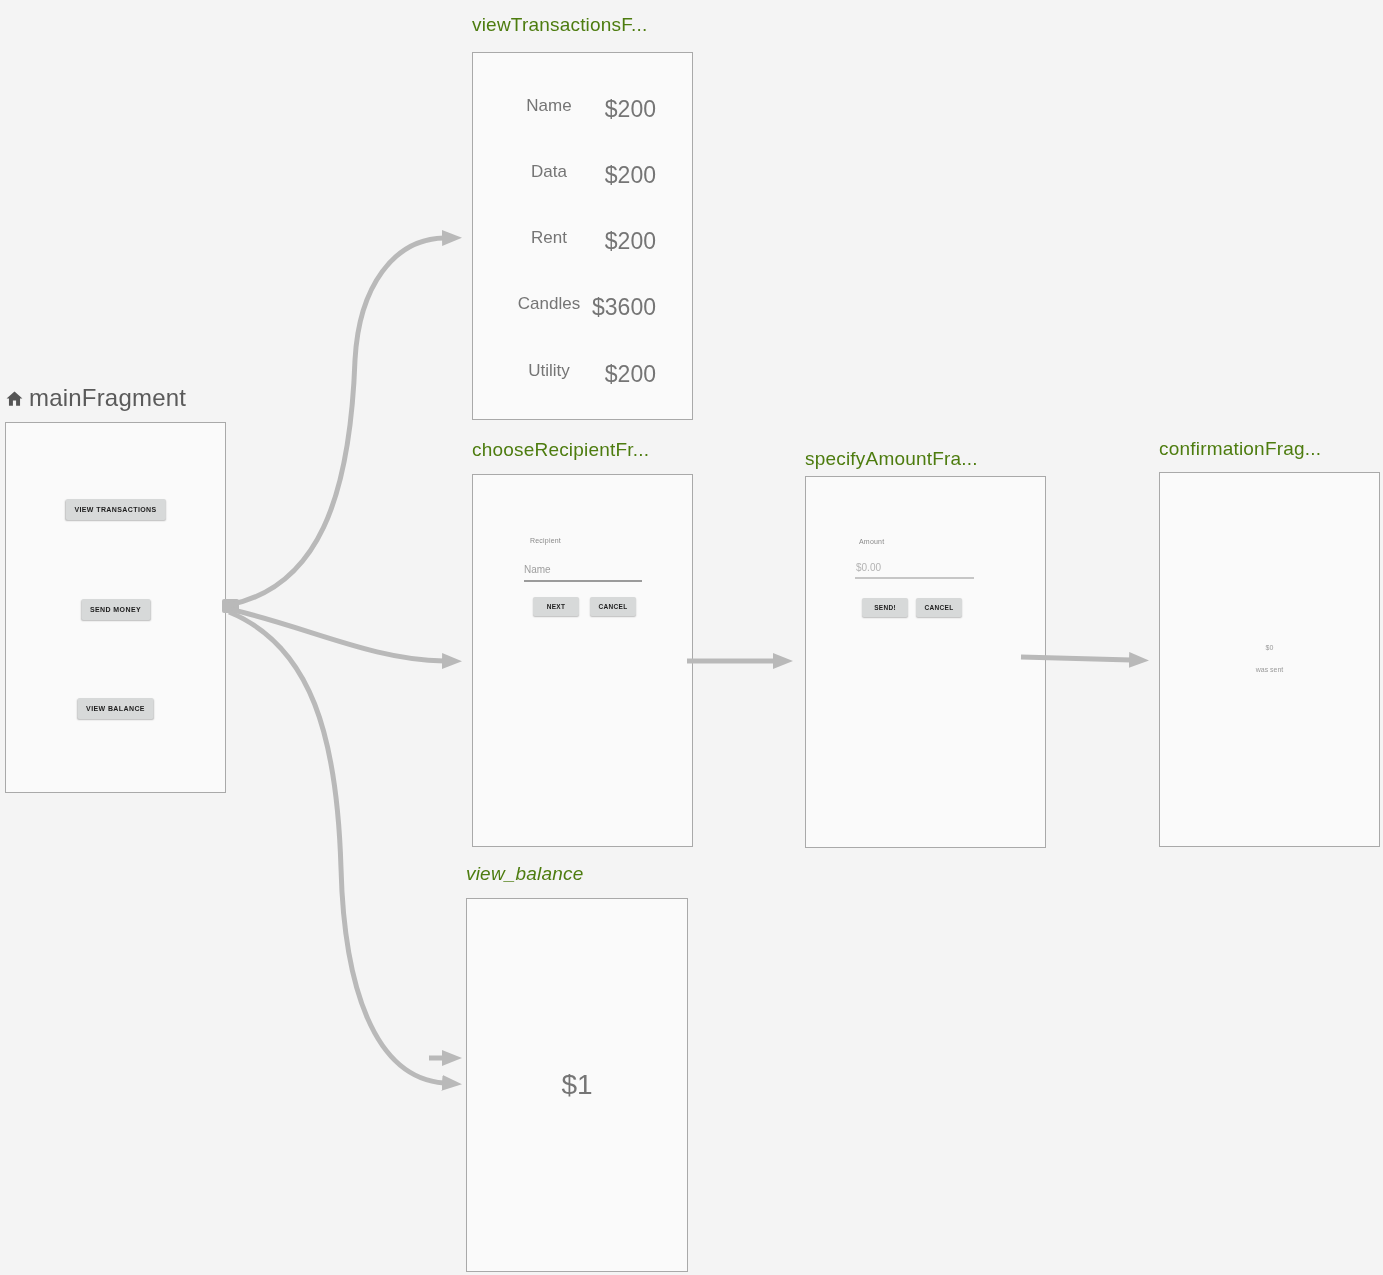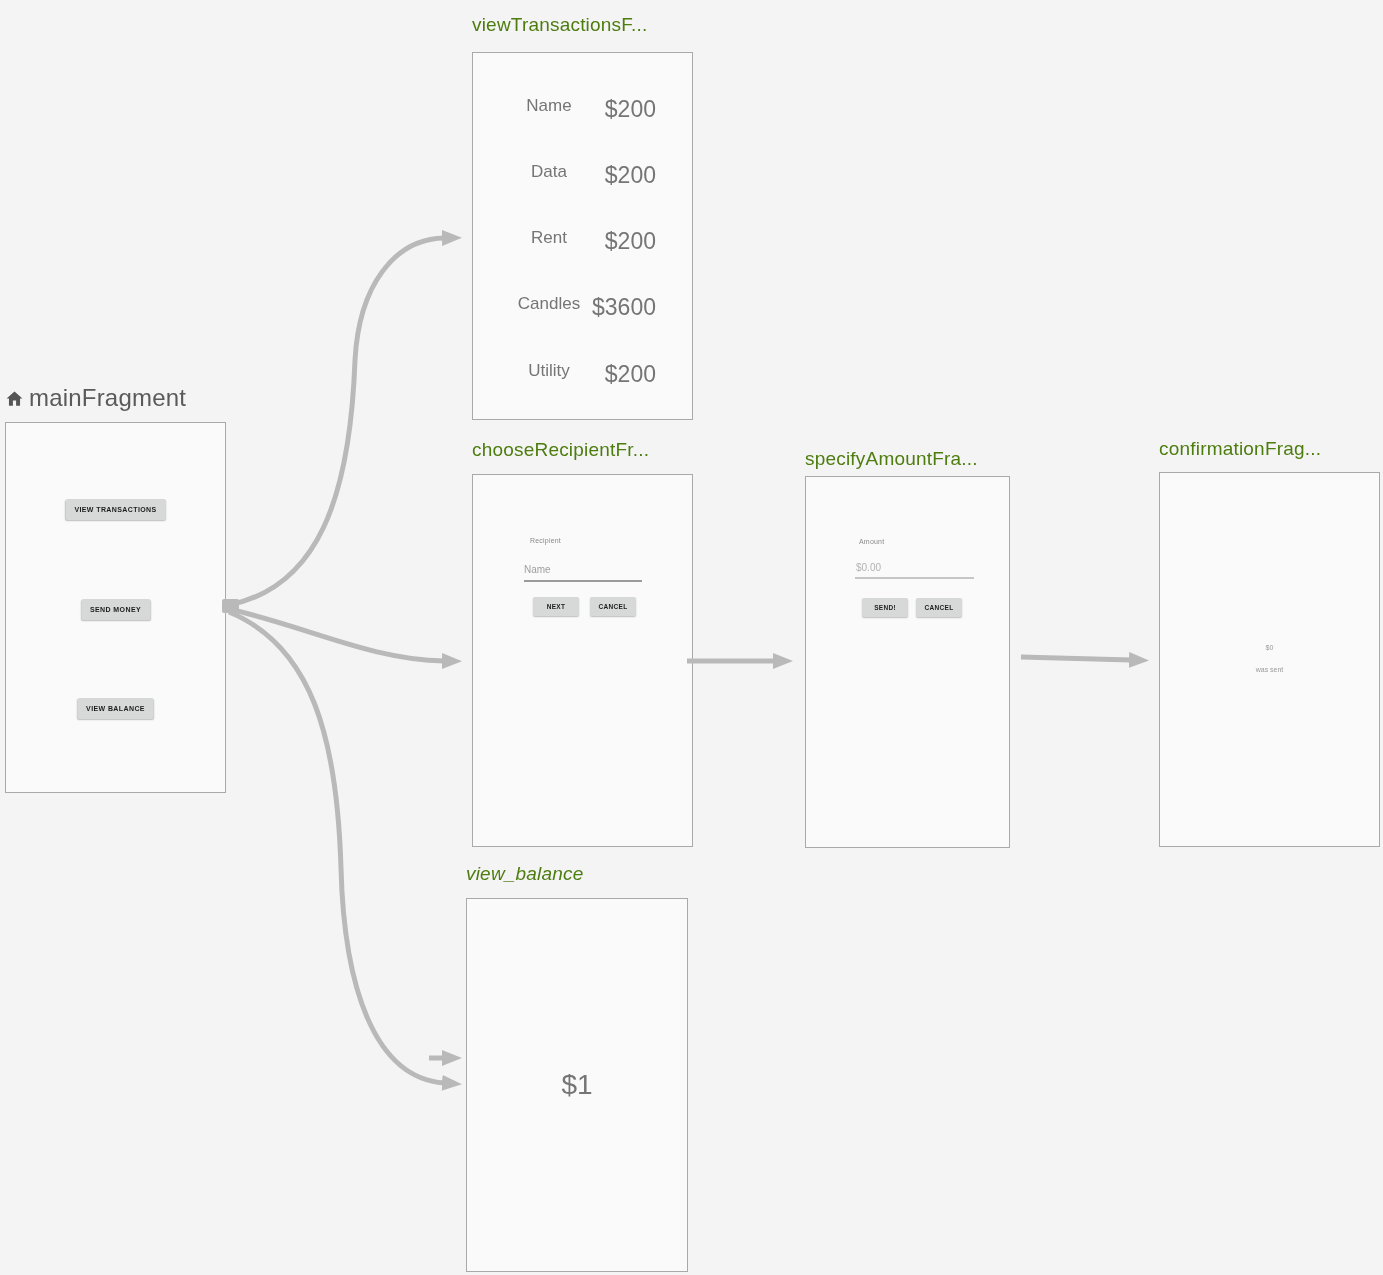--- a/index.html
+++ b/index.html
@@ -144,21 +144,21 @@
   </div>
 
   <div class="card" style="left:472px;top:474px;width:221px;height:373px;">
     <span class="tiny-label" style="left:57px;top:62px;">Recipient</span>
     <span class="hint-text" style="left:51px;top:89px;">Name</span>
     <div class="field-line" style="left:51px;top:105px;width:118px;"></div>
     <div class="p-btn" style="left:60px;top:122px;">NEXT</div>
     <div class="p-btn" style="left:117px;top:122px;">CANCEL</div>
   </div>
 
-  <div class="card" style="left:805px;top:476px;width:205px;height:372px;">
+  <div class="card" style="left:805px;top:476px;width:241px;height:372px;">
     <span class="tiny-label" style="left:53px;top:61px;">Amount</span>
     <span class="hint-text" style="left:50px;top:85px;color:#b3b3b3;">$0.00</span>
     <div class="field-line light" style="left:49px;top:100px;width:119px;"></div>
     <div class="p-btn" style="left:56px;top:121px;">SEND!</div>
     <div class="p-btn" style="left:110px;top:121px;">CANCEL</div>
   </div>
 
   <div class="card" style="left:1159px;top:472px;width:221px;height:375px;">
     <div class="cf-line" style="top:171px;">$0</div>
     <div class="cf-line" style="top:193px;">was sent</div>

